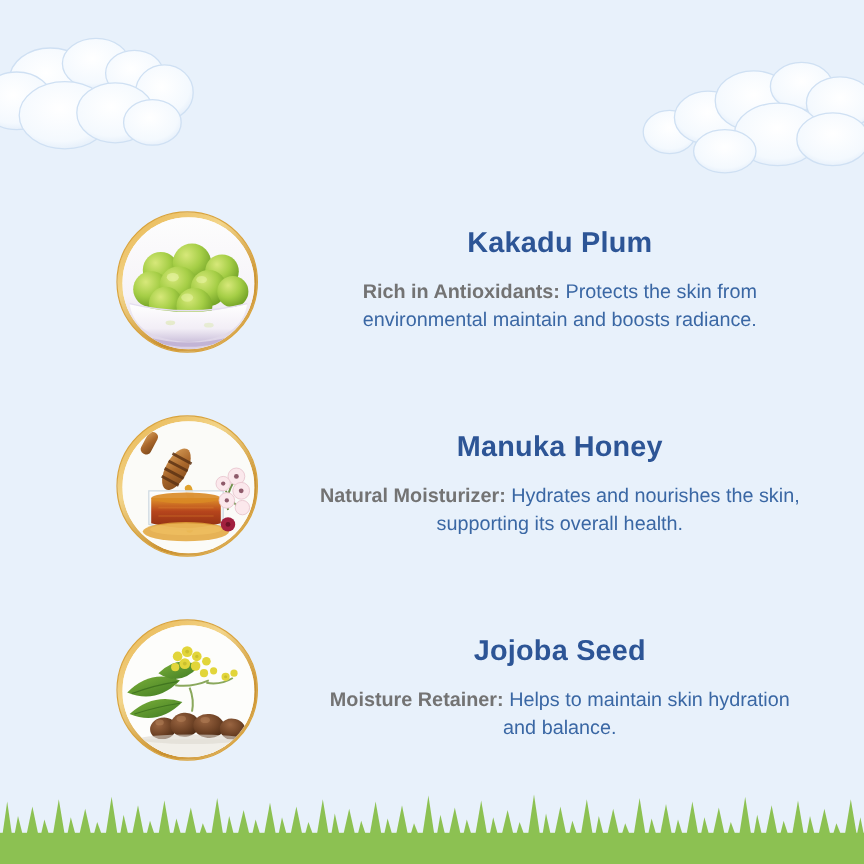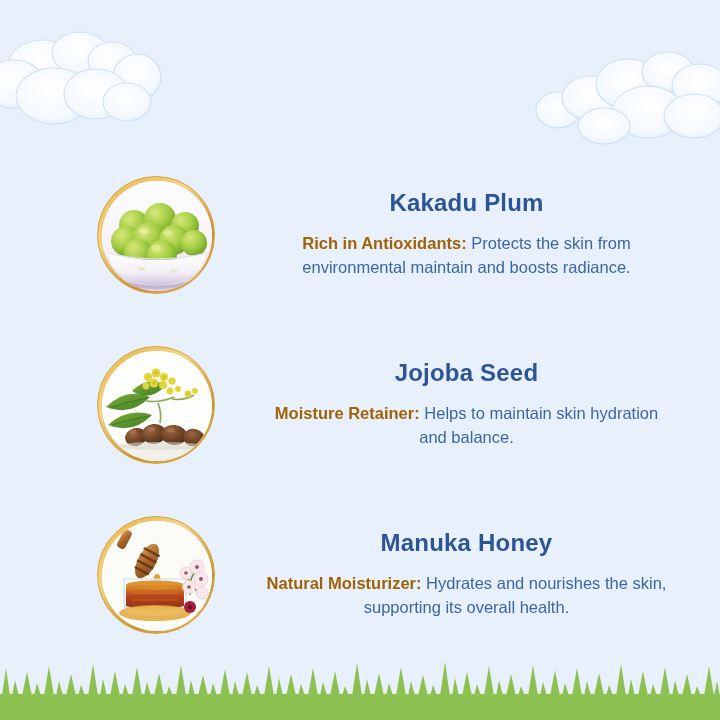--- a/index.html
+++ b/index.html
@@ -92,21 +92,21 @@
   .desc {
     font-size: 16.5px;
     color: #3a67a4;
     line-height: 1.48;
     margin: 0;
     max-width: 400px;
     margin-left: auto;
     margin-right: auto;
   }
   .desc b {
-    color: #a16207;
+    color: #737373;
     font-weight: bold;
   }
 
   
   .grass {
     position: absolute;
     left: 0;
     bottom: 0;
     width: 720px;
     height: 70px;
@@ -216,88 +216,20 @@
         </div>
       </div>
       <div class="copy">
         <div class="title">Kakadu Plum</div>
         <p class="desc">
           <b>Rich in Antioxidants:</b><span> Protects the skin from environmental maintain and boosts radiance.</span>
         </p>
       </div>
     </div>
 
-    <div class="row row-3">
-      <div class="media">
-        <div class="ring">
-          <div class="photo">
-            <svg viewBox="0 0 110 110">
-              <defs>
-                <linearGradient id="leaf" x1="0" y1="0" x2="1" y2="1">
-                  <stop offset="0%" stop-color="#7cb13a"></stop>
-                  <stop offset="100%" stop-color="#3f7a22"></stop>
-                </linearGradient>
-                <radialGradient id="seed" cx="35%" cy="30%" r="75%">
-                  <stop offset="0%" stop-color="#9a6541"></stop>
-                  <stop offset="60%" stop-color="#6f4326"></stop>
-                  <stop offset="100%" stop-color="#4d2c17"></stop>
-                </radialGradient>
-              </defs>
-              <rect width="110" height="110" fill="#fdfdfb"></rect>
-
-              <path d="M4 56 Q24 36 48 46 Q28 66 4 56 Z" fill="url(#leaf)"></path>
-              <path d="M6 74 Q26 56 50 64 Q30 84 6 74 Z" fill="url(#leaf)"></path>
-              <path d="M30 40 Q46 24 64 34 Q48 52 30 40 Z" fill="url(#leaf)"></path>
-              <path d="M8 57 Q26 50 46 47" stroke="#2f6018" stroke-width=".9" fill="none" opacity=".6"></path>
-              <path d="M10 74 Q28 68 48 65" stroke="#2f6018" stroke-width=".9" fill="none" opacity=".6"></path>
-
-              <path d="M44 50 Q58 52 72 46 M56 52 Q60 62 58 72 M70 48 Q82 50 92 44" stroke="#8aa85c" stroke-width="1.7" fill="none"></path>
-
-              <g fill="#e2d53a">
-                <circle cx="46" cy="26" r="4"></circle>
-                  <circle cx="54" cy="22" r="4.5"></circle>
-                <circle cx="62" cy="26" r="4"></circle>
-                  <circle cx="52" cy="32" r="4.5"></circle>
-                <circle cx="61" cy="34" r="4"></circle>
-                  <circle cx="70" cy="30" r="3.6"></circle>
-                <circle cx="44" cy="35" r="3.4"></circle>
-                  <circle cx="68" cy="40" r="3.4"></circle>
-                <circle cx="76" cy="38" r="3"></circle>
-                  <circle cx="86" cy="43" r="3.4"></circle>
-                <circle cx="93" cy="40" r="3"></circle>
-              </g>
-              <g fill="#c5b92c" opacity=".8">
-                <circle cx="54" cy="22" r="1.6"></circle>
-                  <circle cx="52" cy="32" r="1.6"></circle>
-                <circle cx="62" cy="26" r="1.4"></circle>
-                  <circle cx="86" cy="43" r="1.3"></circle>
-              </g>
-
-              <ellipse cx="34" cy="86" rx="11" ry="9" fill="url(#seed)" transform="rotate(-12 34 86)"></ellipse>
-              <ellipse cx="52" cy="83" rx="12" ry="10" fill="url(#seed)" transform="rotate(-6 52 83)"></ellipse>
-              <ellipse cx="72" cy="84" rx="13" ry="10" fill="url(#seed)" transform="rotate(6 72 84)"></ellipse>
-              <ellipse cx="92" cy="87" rx="11" ry="9" fill="url(#seed)" transform="rotate(14 92 87)"></ellipse>
-              <ellipse cx="31" cy="81" rx="3.5" ry="2.4" fill="#b5825a" opacity=".55"></ellipse>
-              <ellipse cx="49" cy="78" rx="4" ry="2.6" fill="#b5825a" opacity=".5"></ellipse>
-              <ellipse cx="69" cy="79" rx="4" ry="2.6" fill="#b5825a" opacity=".5"></ellipse>
-
-              <rect x="0" y="95" width="110" height="15" fill="#f1efe9"></rect>
-              <ellipse cx="58" cy="95" rx="44" ry="4" fill="#ded9d0" opacity=".6"></ellipse>
-            </svg>
-          </div>
-        </div>
-      </div>
-      <div class="copy">
-        <div class="title">Jojoba Seed</div>
-        <p class="desc">
-          <b>Moisture Retainer:</b><span> Helps to maintain skin hydration and balance.</span>
-        </p>
-      </div>
-    </div>
-
     <div class="row row-2">
       <div class="media">
         <div class="ring">
           <div class="photo">
             <svg viewBox="0 0 110 110">
               <defs>
                 <linearGradient id="honeyliq" x1="0" y1="0" x2="0" y2="1">
                   <stop offset="0%" stop-color="#e0922a"></stop>
                   <stop offset="45%" stop-color="#b6451c"></stop>
                   <stop offset="100%" stop-color="#8e2f12"></stop>
@@ -350,20 +282,88 @@
                 <circle cx="88" cy="86" r="2" fill="#6d1227"></circle>
               </g>
             </svg>
           </div>
         </div>
       </div>
       <div class="copy">
         <div class="title">Manuka Honey</div>
         <p class="desc">
           <b>Natural Moisturizer:</b><span> Hydrates and nourishes the skin, supporting its overall health.</span>
+        </p>
+      </div>
+    </div>
+
+    <div class="row row-3">
+      <div class="media">
+        <div class="ring">
+          <div class="photo">
+            <svg viewBox="0 0 110 110">
+              <defs>
+                <linearGradient id="leaf" x1="0" y1="0" x2="1" y2="1">
+                  <stop offset="0%" stop-color="#7cb13a"></stop>
+                  <stop offset="100%" stop-color="#3f7a22"></stop>
+                </linearGradient>
+                <radialGradient id="seed" cx="35%" cy="30%" r="75%">
+                  <stop offset="0%" stop-color="#9a6541"></stop>
+                  <stop offset="60%" stop-color="#6f4326"></stop>
+                  <stop offset="100%" stop-color="#4d2c17"></stop>
+                </radialGradient>
+              </defs>
+              <rect width="110" height="110" fill="#fdfdfb"></rect>
+
+              <path d="M4 56 Q24 36 48 46 Q28 66 4 56 Z" fill="url(#leaf)"></path>
+              <path d="M6 74 Q26 56 50 64 Q30 84 6 74 Z" fill="url(#leaf)"></path>
+              <path d="M30 40 Q46 24 64 34 Q48 52 30 40 Z" fill="url(#leaf)"></path>
+              <path d="M8 57 Q26 50 46 47" stroke="#2f6018" stroke-width=".9" fill="none" opacity=".6"></path>
+              <path d="M10 74 Q28 68 48 65" stroke="#2f6018" stroke-width=".9" fill="none" opacity=".6"></path>
+
+              <path d="M44 50 Q58 52 72 46 M56 52 Q60 62 58 72 M70 48 Q82 50 92 44" stroke="#8aa85c" stroke-width="1.7" fill="none"></path>
+
+              <g fill="#e2d53a">
+                <circle cx="46" cy="26" r="4"></circle>
+                  <circle cx="54" cy="22" r="4.5"></circle>
+                <circle cx="62" cy="26" r="4"></circle>
+                  <circle cx="52" cy="32" r="4.5"></circle>
+                <circle cx="61" cy="34" r="4"></circle>
+                  <circle cx="70" cy="30" r="3.6"></circle>
+                <circle cx="44" cy="35" r="3.4"></circle>
+                  <circle cx="68" cy="40" r="3.4"></circle>
+                <circle cx="76" cy="38" r="3"></circle>
+                  <circle cx="86" cy="43" r="3.4"></circle>
+                <circle cx="93" cy="40" r="3"></circle>
+              </g>
+              <g fill="#c5b92c" opacity=".8">
+                <circle cx="54" cy="22" r="1.6"></circle>
+                  <circle cx="52" cy="32" r="1.6"></circle>
+                <circle cx="62" cy="26" r="1.4"></circle>
+                  <circle cx="86" cy="43" r="1.3"></circle>
+              </g>
+
+              <ellipse cx="34" cy="86" rx="11" ry="9" fill="url(#seed)" transform="rotate(-12 34 86)"></ellipse>
+              <ellipse cx="52" cy="83" rx="12" ry="10" fill="url(#seed)" transform="rotate(-6 52 83)"></ellipse>
+              <ellipse cx="72" cy="84" rx="13" ry="10" fill="url(#seed)" transform="rotate(6 72 84)"></ellipse>
+              <ellipse cx="92" cy="87" rx="11" ry="9" fill="url(#seed)" transform="rotate(14 92 87)"></ellipse>
+              <ellipse cx="31" cy="81" rx="3.5" ry="2.4" fill="#b5825a" opacity=".55"></ellipse>
+              <ellipse cx="49" cy="78" rx="4" ry="2.6" fill="#b5825a" opacity=".5"></ellipse>
+              <ellipse cx="69" cy="79" rx="4" ry="2.6" fill="#b5825a" opacity=".5"></ellipse>
+
+              <rect x="0" y="95" width="110" height="15" fill="#f1efe9"></rect>
+              <ellipse cx="58" cy="95" rx="44" ry="4" fill="#ded9d0" opacity=".6"></ellipse>
+            </svg>
+          </div>
+        </div>
+      </div>
+      <div class="copy">
+        <div class="title">Jojoba Seed</div>
+        <p class="desc">
+          <b>Moisture Retainer:</b><span> Helps to maintain skin hydration and balance.</span>
         </p>
       </div>
     </div>
   </div>
 
   <svg class="grass" viewBox="0 0 720 70" preserveAspectRatio="none">
     <g fill="#8cc152">
       <rect x="0" y="44" width="720" height="26"></rect>
       <path d="M2 46 L6 18 L10 46 Z"></path>
       <path d="M12 46 L15 30 L19 46 Z"></path>

